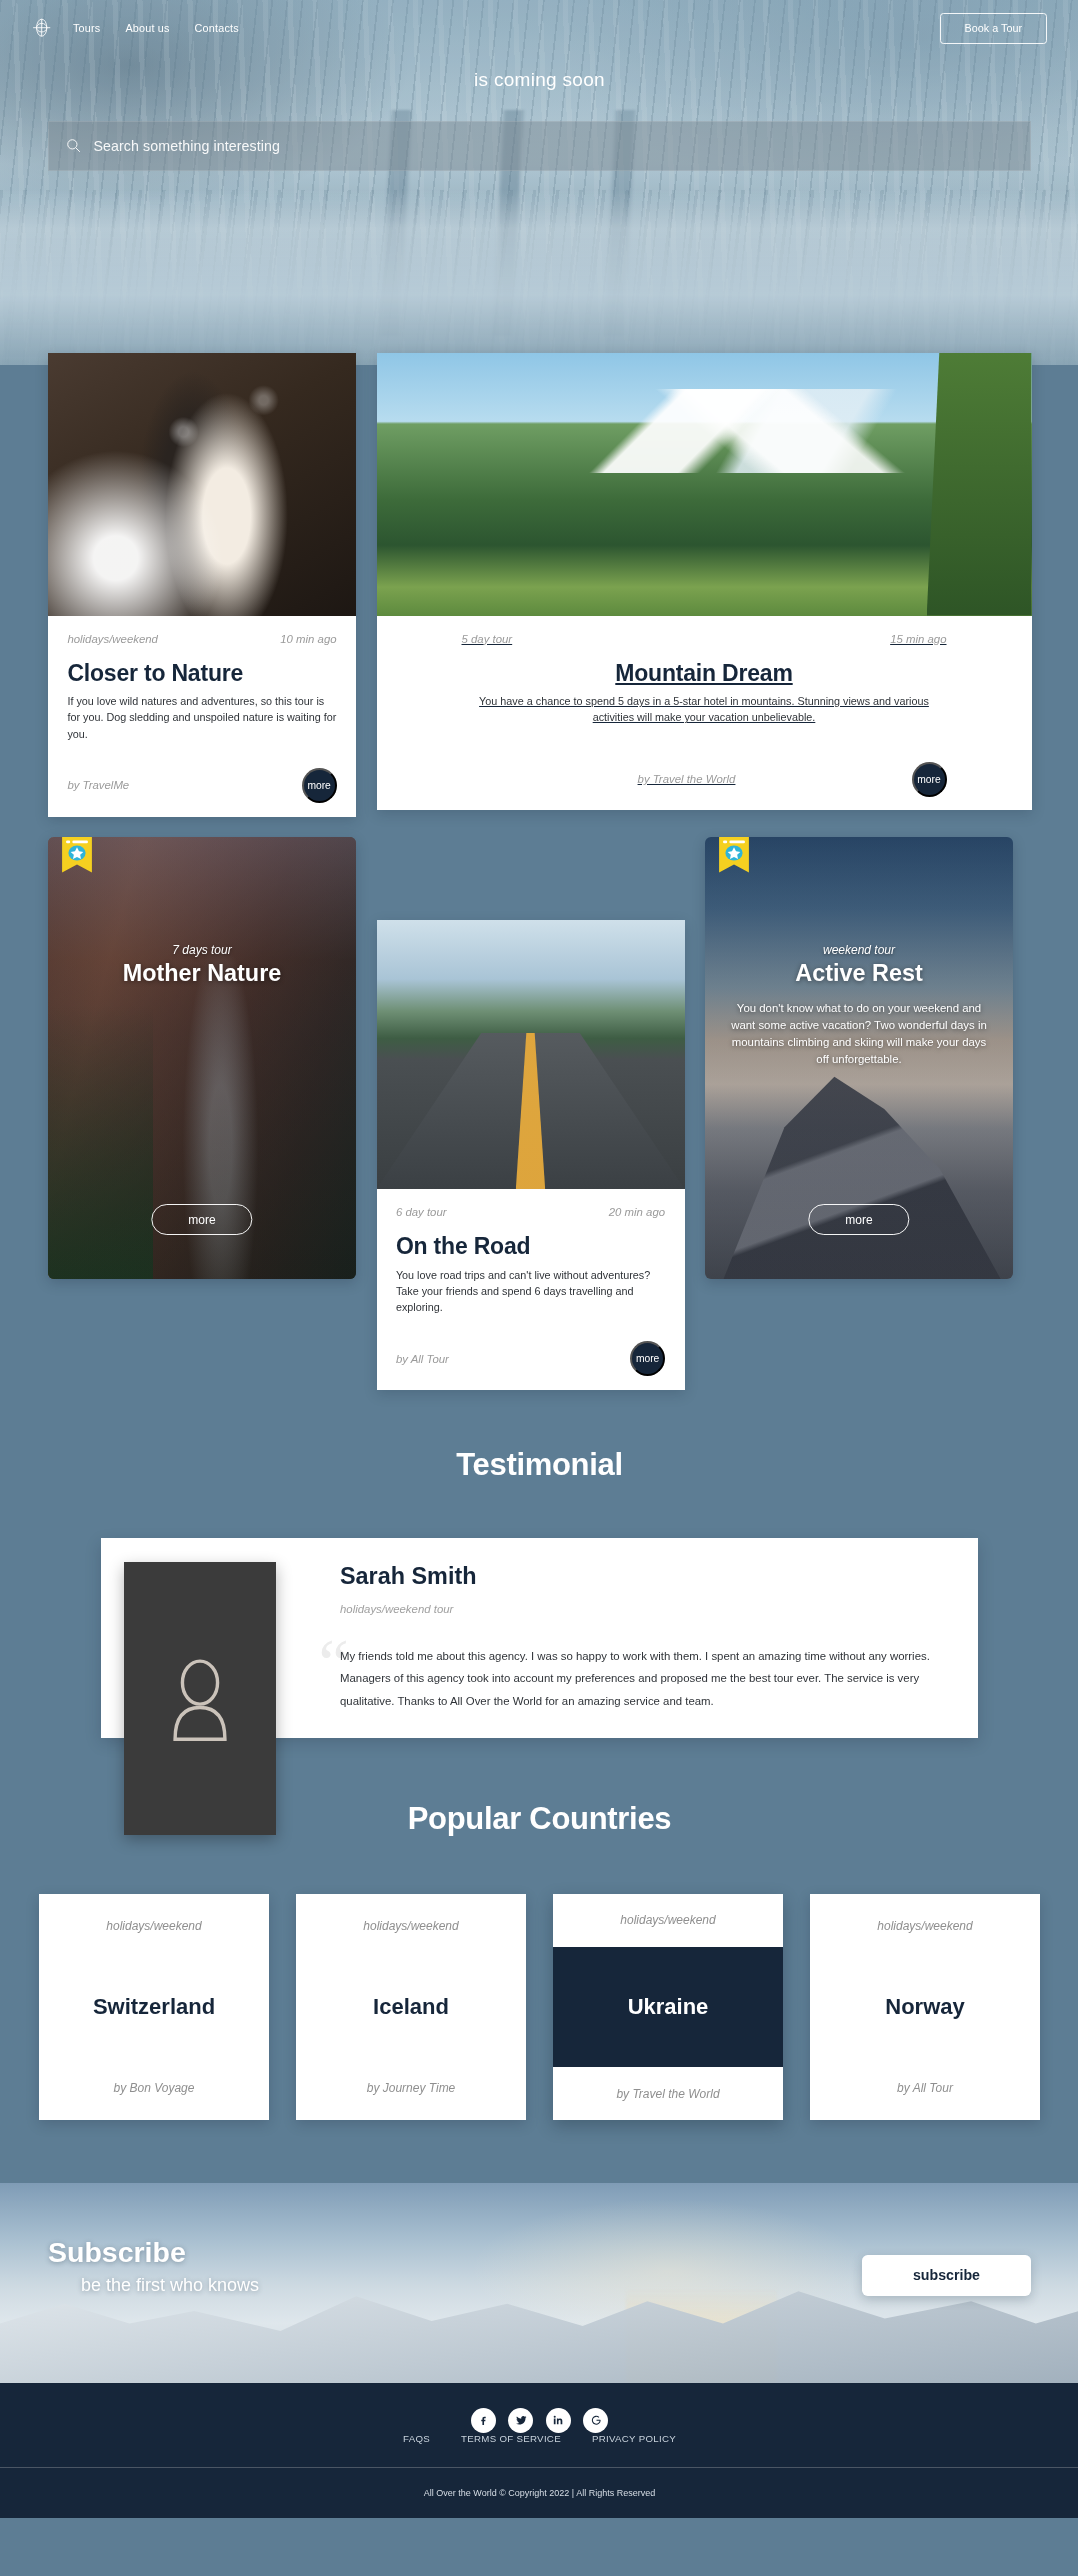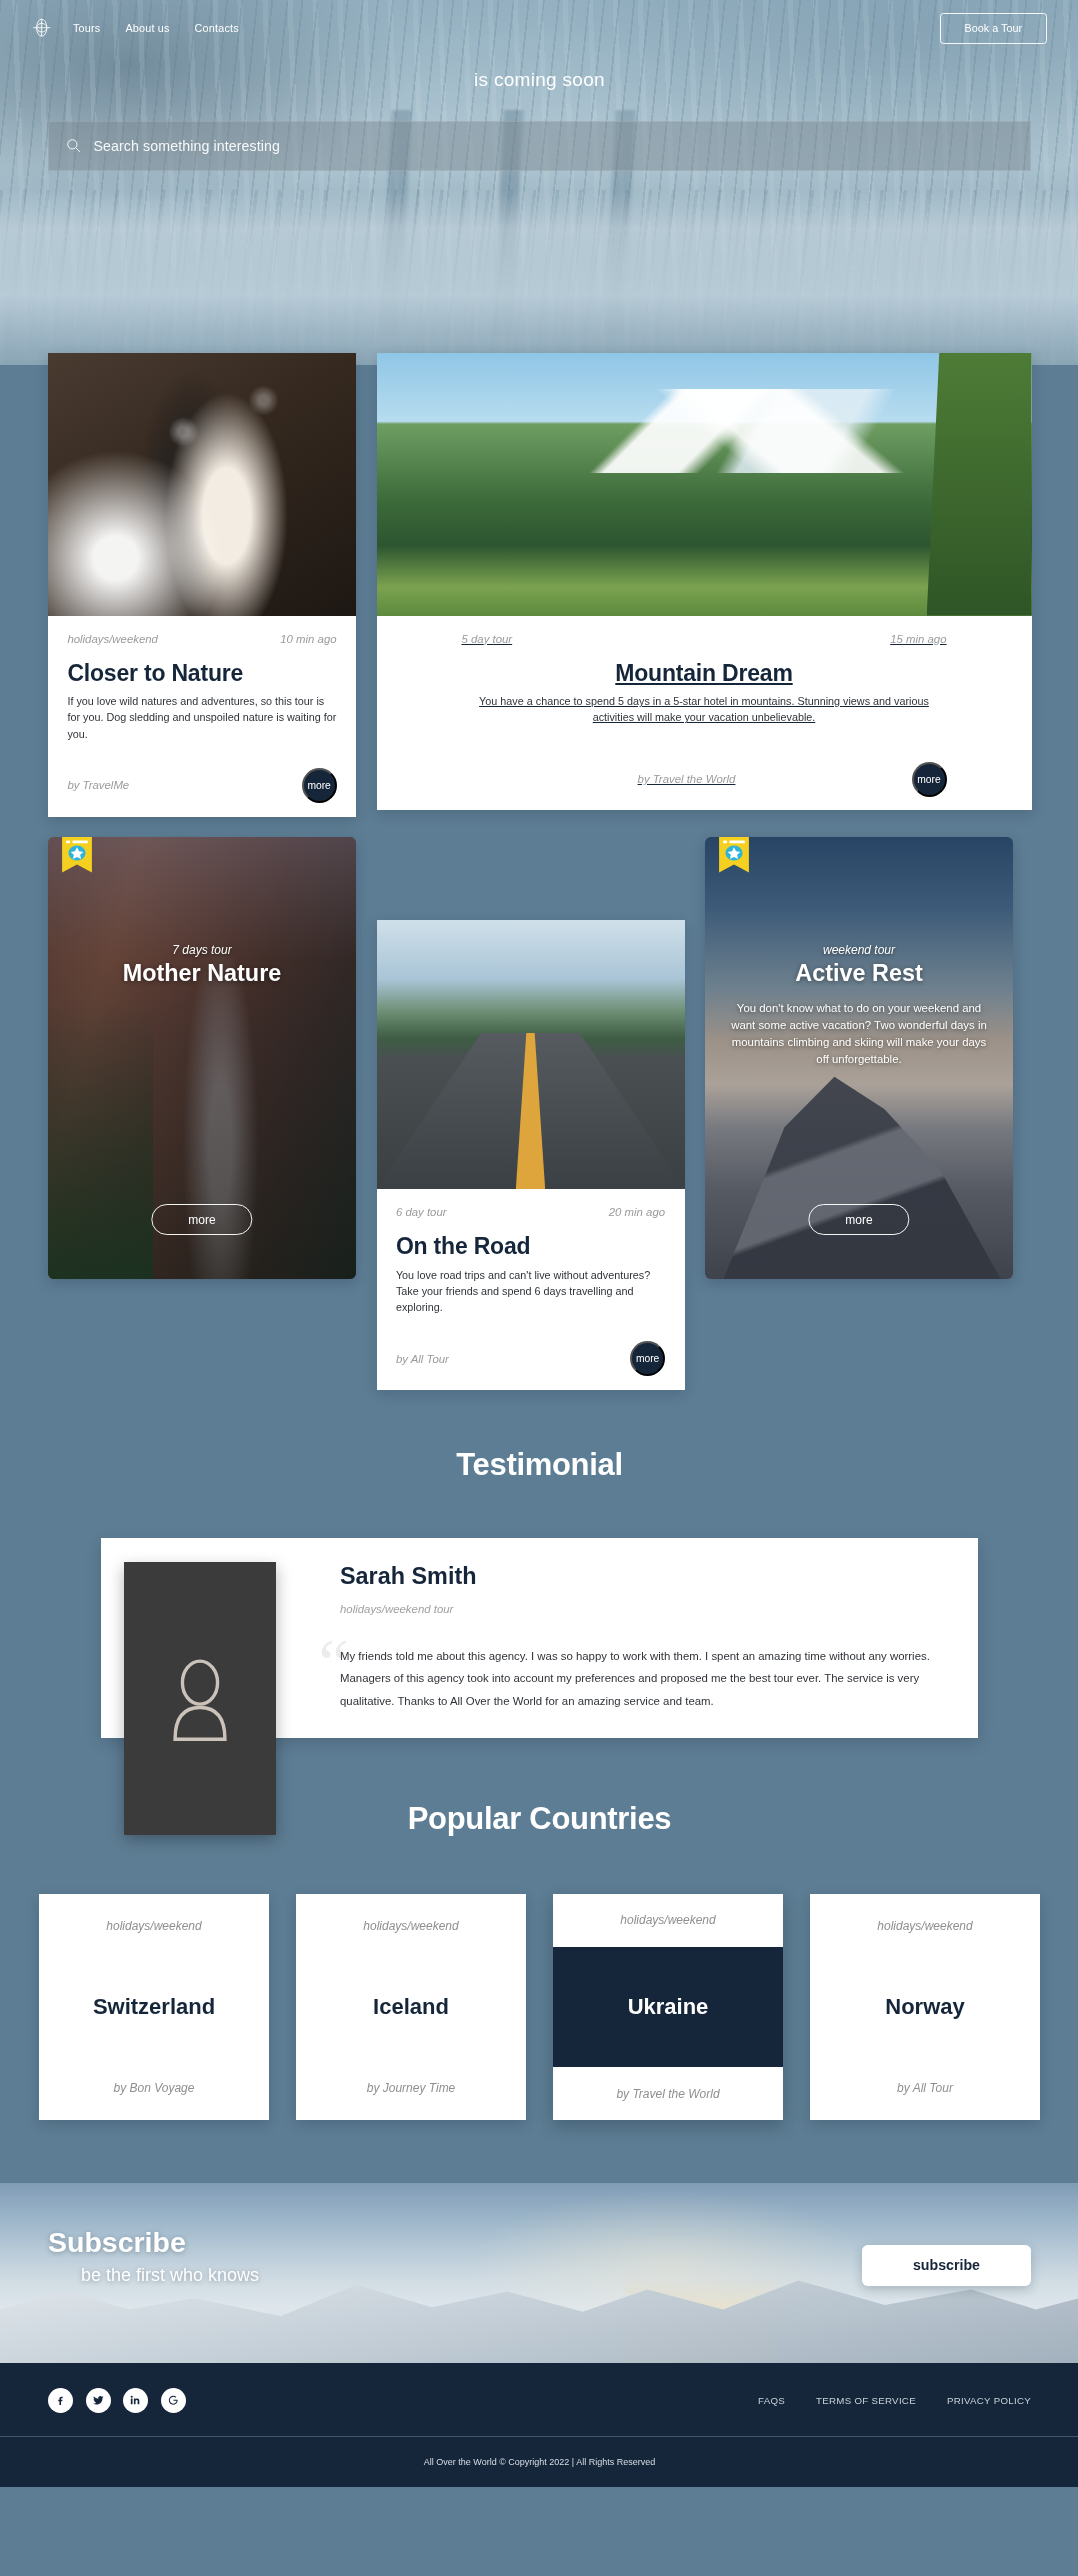--- a/index.html
+++ b/index.html
@@ -239,21 +239,21 @@
   .country.active .c-tag { padding: 19.4px 0 19.4px 0; }
   .country.active .c-mid {
     background: #16263a; color: #fff; width: 100%; text-align: center;
     padding: 33px 0; flex: 1 1 auto; display:flex; align-items:center; justify-content:center;
   }
   .country.active .c-name { color: #fff; }
   .country.active .c-by { padding: 19.4px 0 19.4px 0; }
 
   
   .subscribe {
-    position: relative; height: 180px; margin-top: 63px; overflow: hidden;
+    position: relative; height: 200px; margin-top: 63px; overflow: hidden;
     background: linear-gradient(180deg,#8aa6bd 0%,#9fb8cb 30%,#c8d6df 62%,#e9eef2 100%);
   }
   .sub-photo{
     position:absolute; inset:0;
     background:
       radial-gradient(ellipse 285px 103px at 62% 44%, rgba(255,240,210,.35), rgba(255,240,210,0) 70%),
       linear-gradient(180deg,#7f9cb6 0%,#a8bfd0 28%,#cedae2 52%,#dfe7ec 70%,#c9d4db 100%);
   }
   .sub-peaks{
     position:absolute; left:0; right:0; bottom:0; height:62%;
@@ -272,21 +272,21 @@
   .sub-spacer { flex: 1 1 auto; }
   .sub-btn {
     background: #fff; border: none; border-radius: 5.7px;
     color: #16263a; font-size: 14.2px; font-weight: 600;
     padding: 12.5px 51px; cursor: pointer; margin-bottom: 16px;
     box-shadow: 0 3.4px 10.3px rgba(20,40,60,.22); font-family: inherit;
   }
 
   
   .footer { background: #16263a; }
-  .footer-top { display: flex; align-items: center; padding: 25px 48px 23px 48px; }
+  .footer-top { display: flex; align-items: center; padding: 25px 48px 23px 48px; flex-direction: column; }
   .social-row { display: flex; gap: 12.5px; }
   .social {
     width: 25px; height: 25px; border-radius: 50%; background: #fff;
     display: flex; align-items: center; justify-content: center; cursor: pointer;
   }
   .footer-spacer { flex: 1 1 auto; }
   .footer-links { display: flex; gap: 31px; }
   .footer-link {
     color: #c8d2dc; font-size: 9.7px; letter-spacing: 0.3px;
     text-decoration: none; cursor: pointer; white-space: nowrap;

